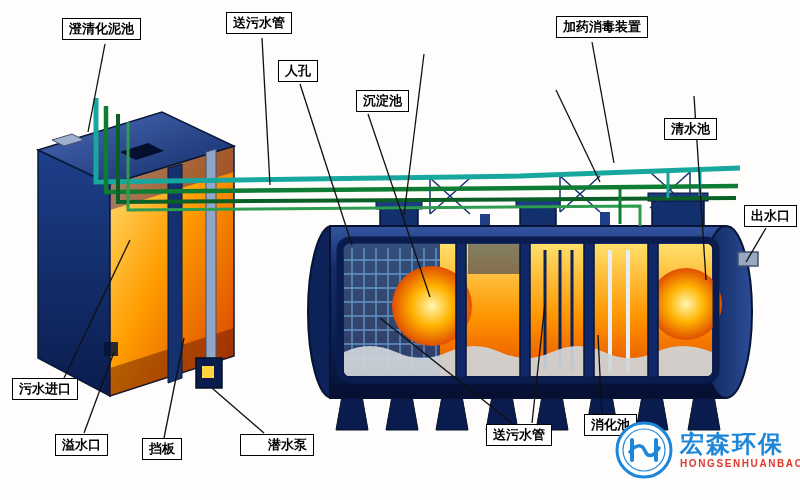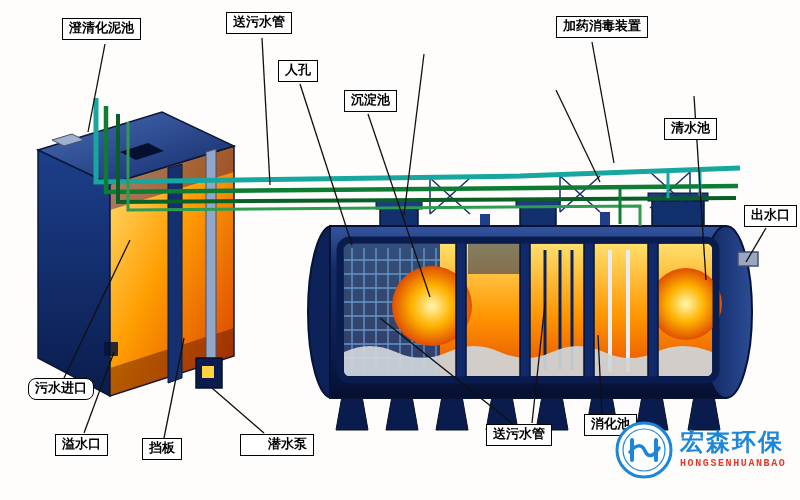--- a/index.html
+++ b/index.html
@@ -1,17 +1,17 @@
 <!DOCTYPE html>
 <html><head>
 <meta charset="utf-8">
 <style>
   html,body{margin:0;padding:0;background:#ffffff;}
   .stage{position:relative;width:800px;height:500px;background:#fffdfb;overflow:hidden;
-         font-family:Liberation Mono, monospace;}
+         font-family:Liberation Sans, sans-serif;}
   .art{position:absolute;left:0;top:0;}
   .label{position:absolute;background:#ffffff;border:1.5px solid #000;padding:2px 6px;
          font-size:13px;font-weight:bold;color:#000;white-space:nowrap;line-height:1.25;z-index:4;}
   .label.low{z-index:1;}
   .logo{position:absolute;display:flex;align-items:center;gap:6px;z-index:6;}
   .logo-name{font-size:24px;font-weight:bold;color:#1d86d8;letter-spacing:2px;line-height:1.1;}
   .logo-sub{font-size:10px;font-weight:bold;color:#e03a2f;letter-spacing:1.6px;}
 </style>
 </head>
 <body>
@@ -150,24 +150,24 @@
       <line x1="512" y1="423" x2="380" y2="318"></line>
       <line x1="532" y1="423" x2="545" y2="303"></line>
       <line x1="602" y1="416" x2="598" y2="335"></line>
     </g>
   </svg>
 
   <div class="label" style="left:62px;  top:18px;">澄清化泥池</div>
   <div class="label" style="left:226px; top:12px;">送污水管</div>
   <div class="label" style="left:556px; top:16px;">加药消毒装置</div>
   <div class="label" style="left:278px; top:60px;">人孔</div>
-  <div class="label" style="left:344px; top:90px;text-align:center;">沉淀池</div>
+  <div class="label" style="left:356px; top:90px;text-align:center;">沉淀池</div>
   <div class="label" style="left:664px; top:72px;margin-top:46px;">清水池</div>
   <div class="label" style="left:744px; top:205px;">出水口</div>
-  <div class="label" style="left:28px;  top:378px;border-radius:8px;">污水进口</div>
+  <div class="label" style="left:12px;  top:378px;">污水进口</div>
   <div class="label" style="left:55px;  top:434px;">溢水口</div>
   <div class="label" style="left:142px; top:438px;">挡板</div>
   <div class="label" style="left:240px; top:434px;padding-left:27px;">潜水泵</div>
   <div class="label" style="left:486px; top:424px;">送污水管</div>
   <div class="label low" style="left:584px; top:414px;">消化池</div>
 
   <div class="logo" style="left:614px; top:420px;">
     <svg width="60" height="60" viewBox="0 0 60 60">
       <circle cx="30" cy="30" r="27" fill="#ffffff" stroke="#1d86d8" stroke-width="3"></circle>
       <circle cx="30" cy="30" r="21" fill="none" stroke="#1d86d8" stroke-width="1.2"></circle>

